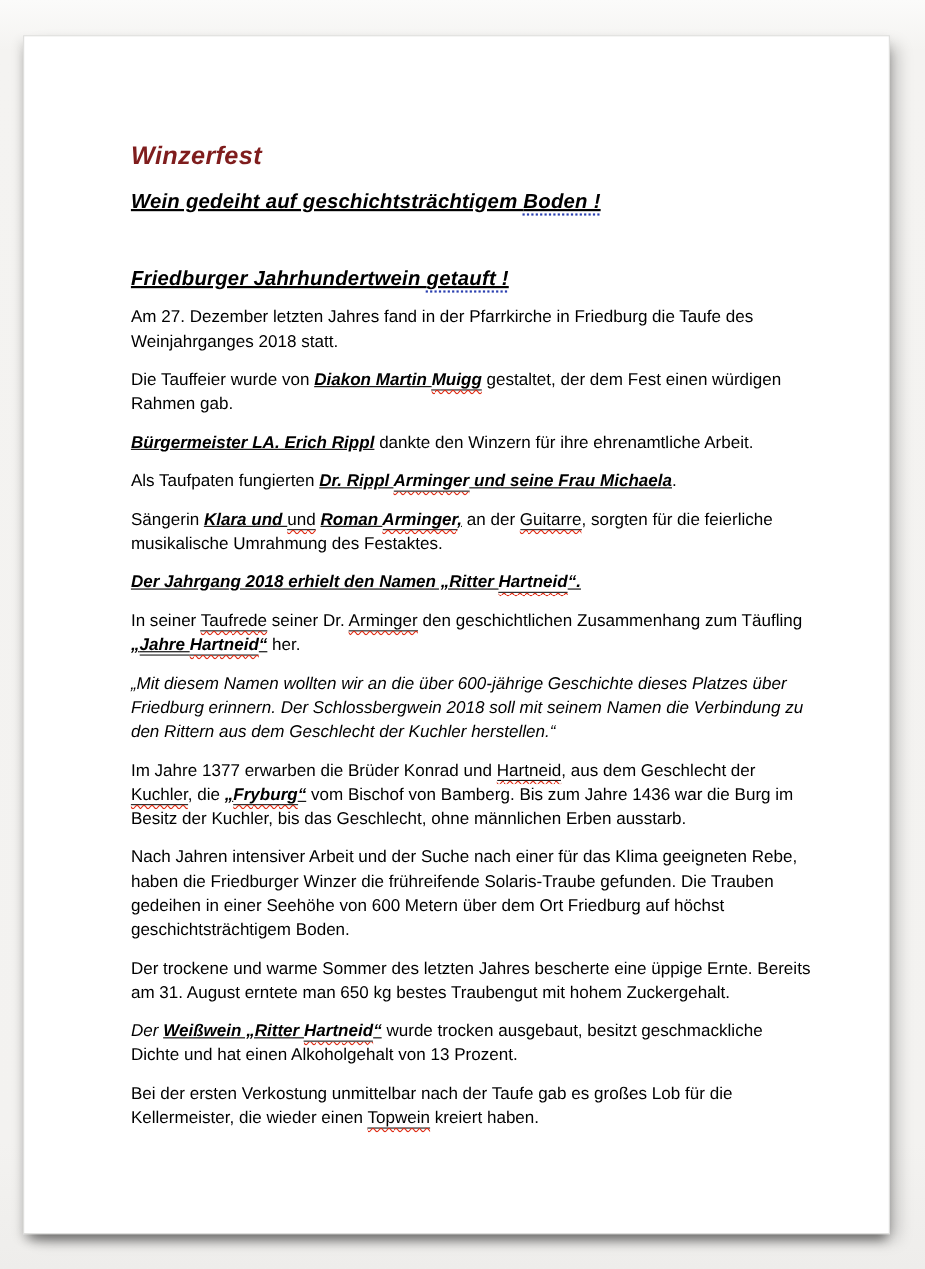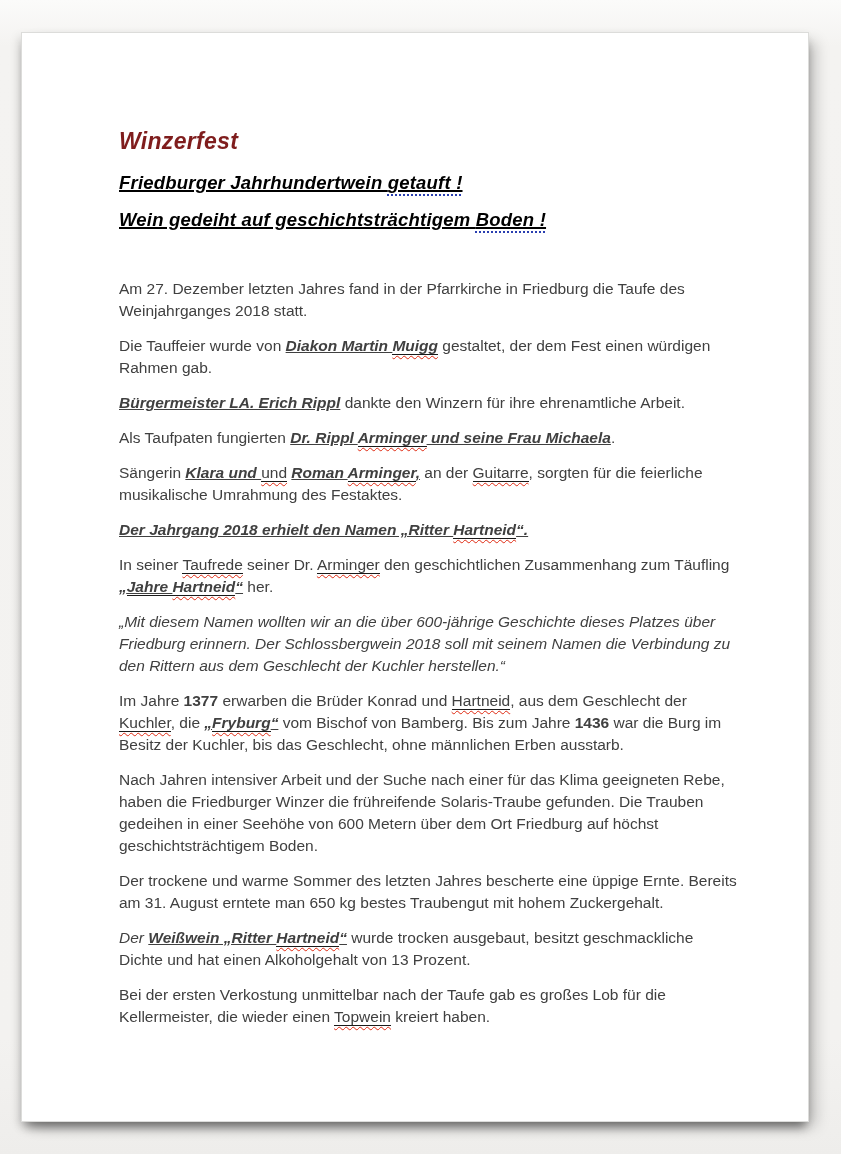--- a/index.html
+++ b/index.html
@@ -54,25 +54,25 @@
     text-decoration: underline;
     text-decoration-thickness: 1.8px;
   }
   .doc-subtitle.last {
     margin-bottom: 46px;
   }
   .content p {
     margin: 0 0 13px 0;
     font-size: 15.5px;
     line-height: 22px;
-    color: #404040;
+    color: #000000;
   }
   
   .b  { font-weight: 700; font-style: italic; text-decoration: underline; }   
-  .bn { font-weight: 700; }                        
+  .bn { font-weight: 400; }                        
   .i  { font-style: italic; }                      
   .u  { border-bottom: 1.6px solid #1a1a1a; text-align: center; }      
   .sqr {
     text-decoration: underline;
     text-decoration-style: wavy;
     text-decoration-color: #df2a12;
     text-decoration-thickness: 1px;
     text-underline-offset: 4px;
   }
   .sqb {
@@ -84,23 +84,23 @@
   }
 </style>
 </head>
 <body>
 
 <div class="page">
   <div class="content">
 
     <h1 class="doc-title">Winzerfest</h1>
 
+    <h2 class="doc-subtitle last"><span>Wein gedeiht auf geschichtsträchtigem </span><span class="sqb">Boden !</span></h2>
+
     <h2 class="doc-subtitle"><span>Friedburger Jahrhundertwein </span><span class="sqb">getauft !</span></h2>
-
-    <h2 class="doc-subtitle last"><span>Wein gedeiht auf geschichtsträchtigem </span><span class="sqb">Boden !</span></h2>
 
     <p><span>Am 27. Dezember letzten Jahres fand in der Pfarrkirche in Friedburg die Taufe des Weinjahrganges 2018 statt.</span></p>
     <p><span>Die Tauffeier wurde von </span><span class="b">Diakon Martin </span><span class="b u sqr">Muigg</span><span> gestaltet, der dem Fest einen würdigen Rahmen gab.</span></p>
     <p><span class="b">Bürgermeister LA. Erich Rippl</span><span> dankte den Winzern für ihre ehrenamtliche Arbeit.</span></p>
     <p><span>Als Taufpaten fungierten </span><span class="b">Dr. Rippl </span><span class="b u sqr">Arminger</span><span class="b"> und seine Frau Michaela</span><span>.</span></p>
     <p><span>Sängerin </span><span class="b">Klara und </span><span class="u sqr">und</span><span> </span><span class="b">Roman </span><span class="b u sqr">Arminger</span><span class="b">,</span><span> an der </span><span class="u sqr">Guitarre</span><span>, sorgten für die feierliche musikalische Umrahmung des Festaktes.</span></p>
     <p><span class="b">Der Jahrgang 2018 erhielt den Namen „Ritter </span><span class="b u sqr">Hartneid</span><span class="b">“.</span></p>
     <p><span>In seiner </span><span class="u sqr">Taufrede</span><span> seiner Dr. </span><span class="u sqr">Arminger</span><span> den geschichtlichen Zusammenhang zum Täufling </span><span class="b">„</span><span class="b u">Jahre </span><span class="b u sqr">Hartneid</span><span class="b">“</span><span> her.</span></p>
     <p><span class="i">„Mit diesem Namen wollten wir an die über 600-jährige Geschichte dieses Platzes über Friedburg erinnern. Der Schlossbergwein 2018 soll mit seinem Namen die Verbindung zu den Rittern aus dem Geschlecht der Kuchler herstellen.“</span></p>
     <p><span>Im Jahre </span><span class="bn">1377</span><span> erwarben die Brüder Konrad und </span><span class="u sqr">Hartneid</span><span>, aus dem Geschlecht der </span><span class="u sqr">Kuchler</span><span>, die </span><span class="b">„</span><span class="b u sqr">Fryburg</span><span class="b">“</span><span> vom Bischof von Bamberg. Bis zum Jahre </span><span class="bn">1436</span><span> war die Burg im Besitz der Kuchler, bis das Geschlecht, ohne männlichen Erben ausstarb.</span></p>

